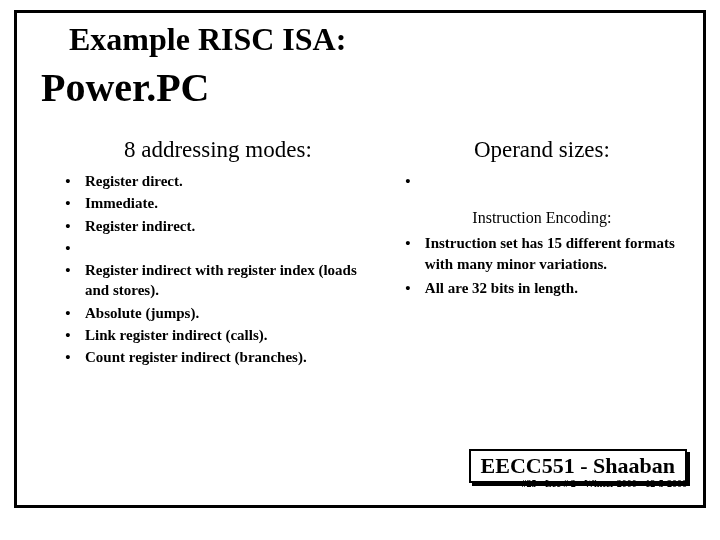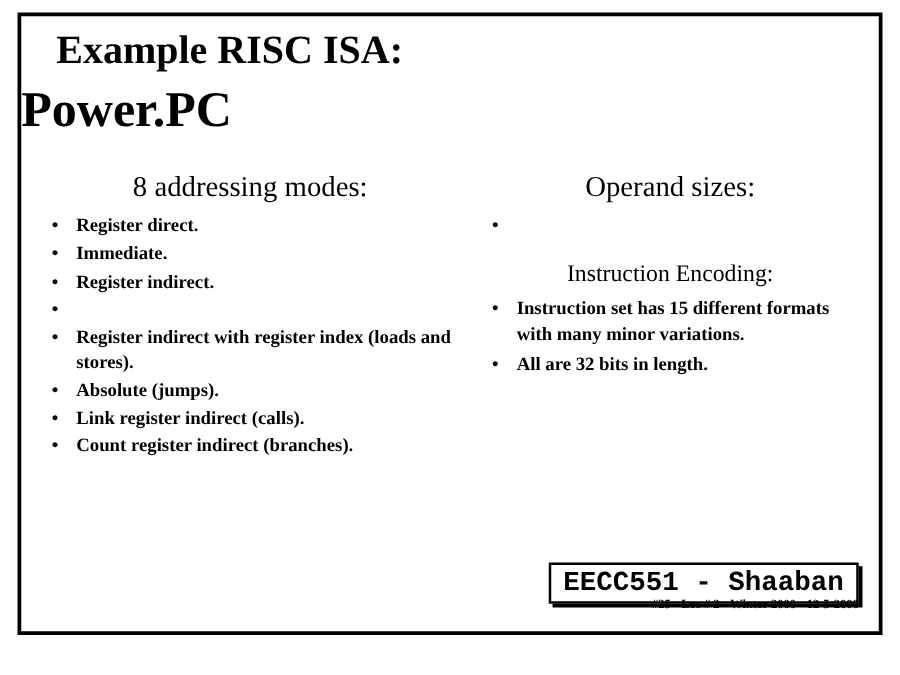--- a/index.html
+++ b/index.html
@@ -12,20 +12,21 @@
     overflow: hidden;
   }
   .slide {
     position: absolute;
     top: 10px;
     left: 14px;
     width: 692px;
     height: 498px;
     border: 3px solid #000;
     background: #fff;
+    padding-left: 24px;
   }
   .title {
     font-size: 32px;
     font-weight: bold;
     padding: 8px 0 0 28px;
   }
   .subtitle {
     font-size: 40px;
     font-weight: bold;
     margin-top: 6px;
@@ -41,21 +42,21 @@
   .right {
     width: 48%;
     padding-left: 6px;
   }
   .heading {
     font-size: 23px;
     text-align: center;
     margin-bottom: 8px;
   }
   .heading2 {
-    font-size: 19px;
+    font-size: 16px;
     text-align: center;
     margin: 18px 0 6px 0;
   }
   .blist {
     list-style: none;
     font-size: 15px;
     font-weight: bold;
     line-height: 1.35;
   }
   .blist li {
@@ -73,21 +74,20 @@
   .course-box {
     position: absolute;
     right: 16px;
     bottom: 22px;
     border: 2px solid #000;
     box-shadow: 3px 3px 0 #000;
     background: #fff;
     padding: 2px 10px 2px 10px;
     font-size: 22px;
     font-weight: bold;
-    font-family: Liberation Mono, monospace;
   }
   .footer {
     position: absolute;
     right: 16px;
     bottom: 16px;
     font-size: 10px;
     font-weight: bold;
   }
   .footer span { margin-left: 6px; }
 </style>

